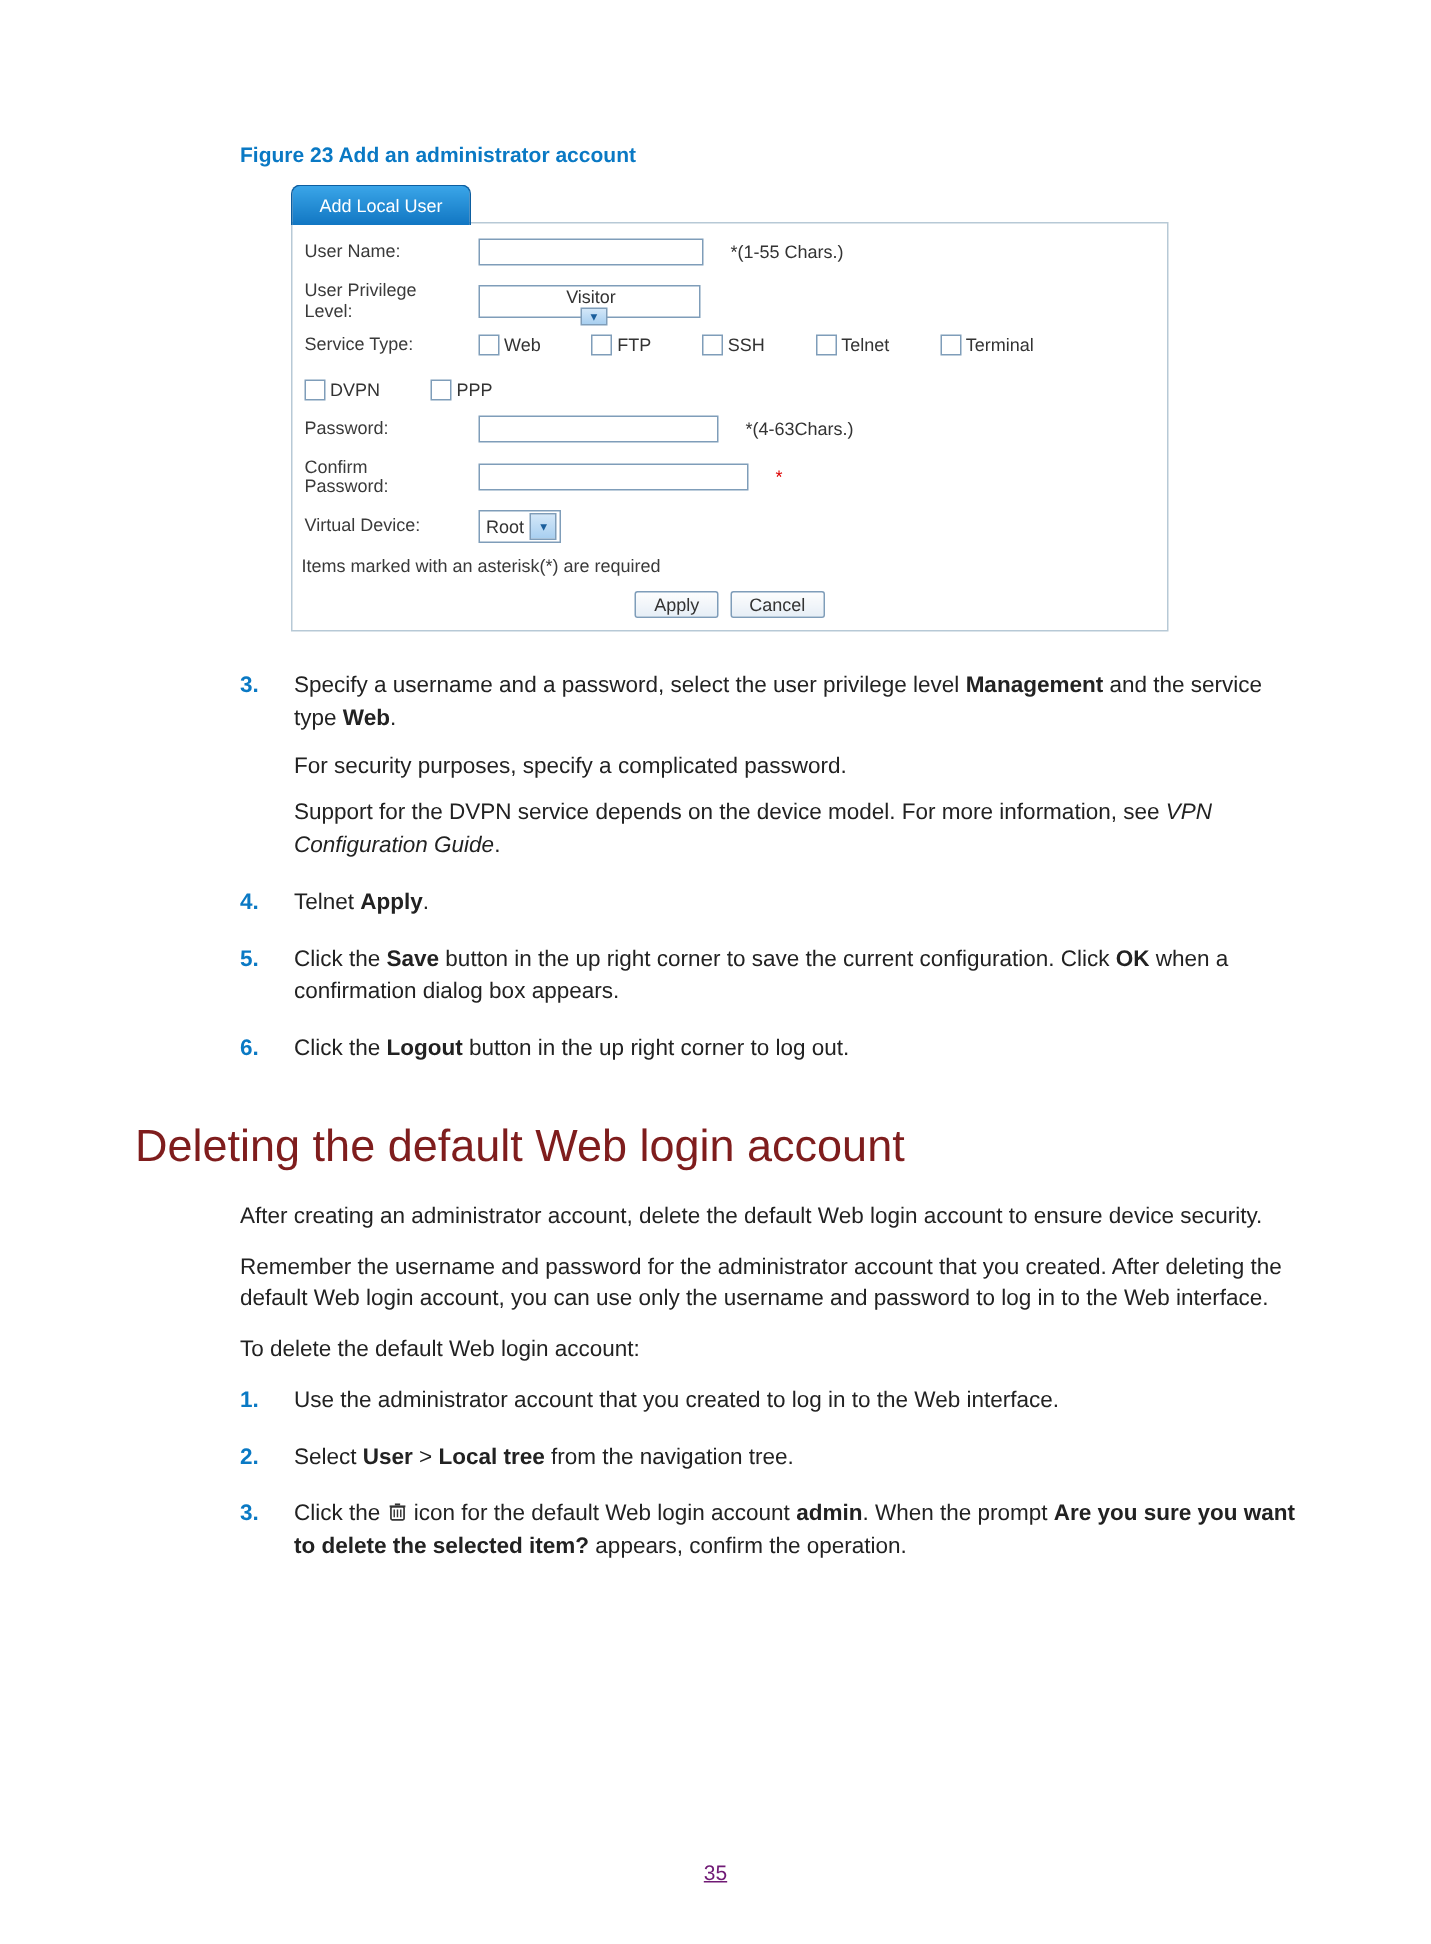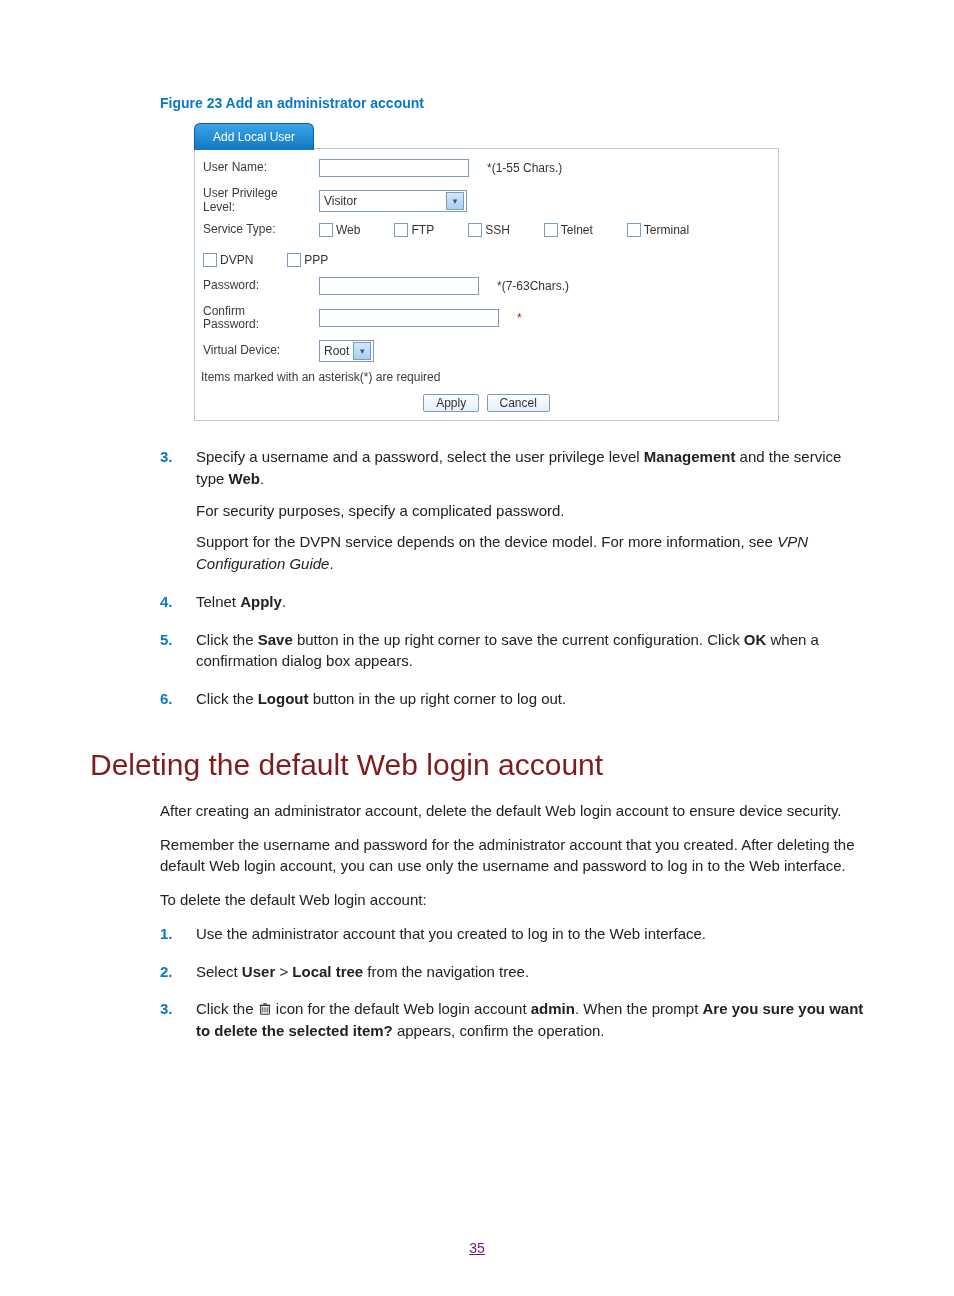--- a/index.html
+++ b/index.html
@@ -199,21 +199,21 @@
     <div class="panel-body">
 
       <div class="formrow">
         <span class="lbl">User Name:</span>
         <input class="txt" style="">
         <span class="hint"><span>*(1-55 Chars.)</span></span>
       </div>
 
       <div class="formrow">
         <span class="lbl">User Privilege Level:</span>
-        <span class="sel" style="width:140px;">
+        <span class="sel" style="width:140px;flex-direction:column;">
           <span style="flex:1;">Visitor</span>
           <span class="arrow">▾</span>
         </span>
       </div>
 
       <div class="formrow svc-row">
         <span class="lbl">Service Type:</span>
         <span class="chklabel">
             <span class="chk"></span>
             <span>Web</span>
@@ -240,21 +240,21 @@
           </span>
         <span class="chklabel">
             <span class="chk"></span>
             <span>PPP</span>
           </span>
       </div>
 
       <div class="formrow">
         <span class="lbl">Password:</span>
         <input class="txt" style="width: 160px;">
-        <span class="hint"><span>*(7-63Chars.)</span></span>
+        <span class="hint"><span>*(4-63Chars.)</span></span>
       </div>
 
       <div class="formrow">
         <span class="lbl">Confirm Password:</span>
         <input class="txt" style="width: 180px;">
         <span class="hint"><span class="star">*</span></span>
       </div>
 
       <div class="formrow">
         <span class="lbl">Virtual Device:</span>

